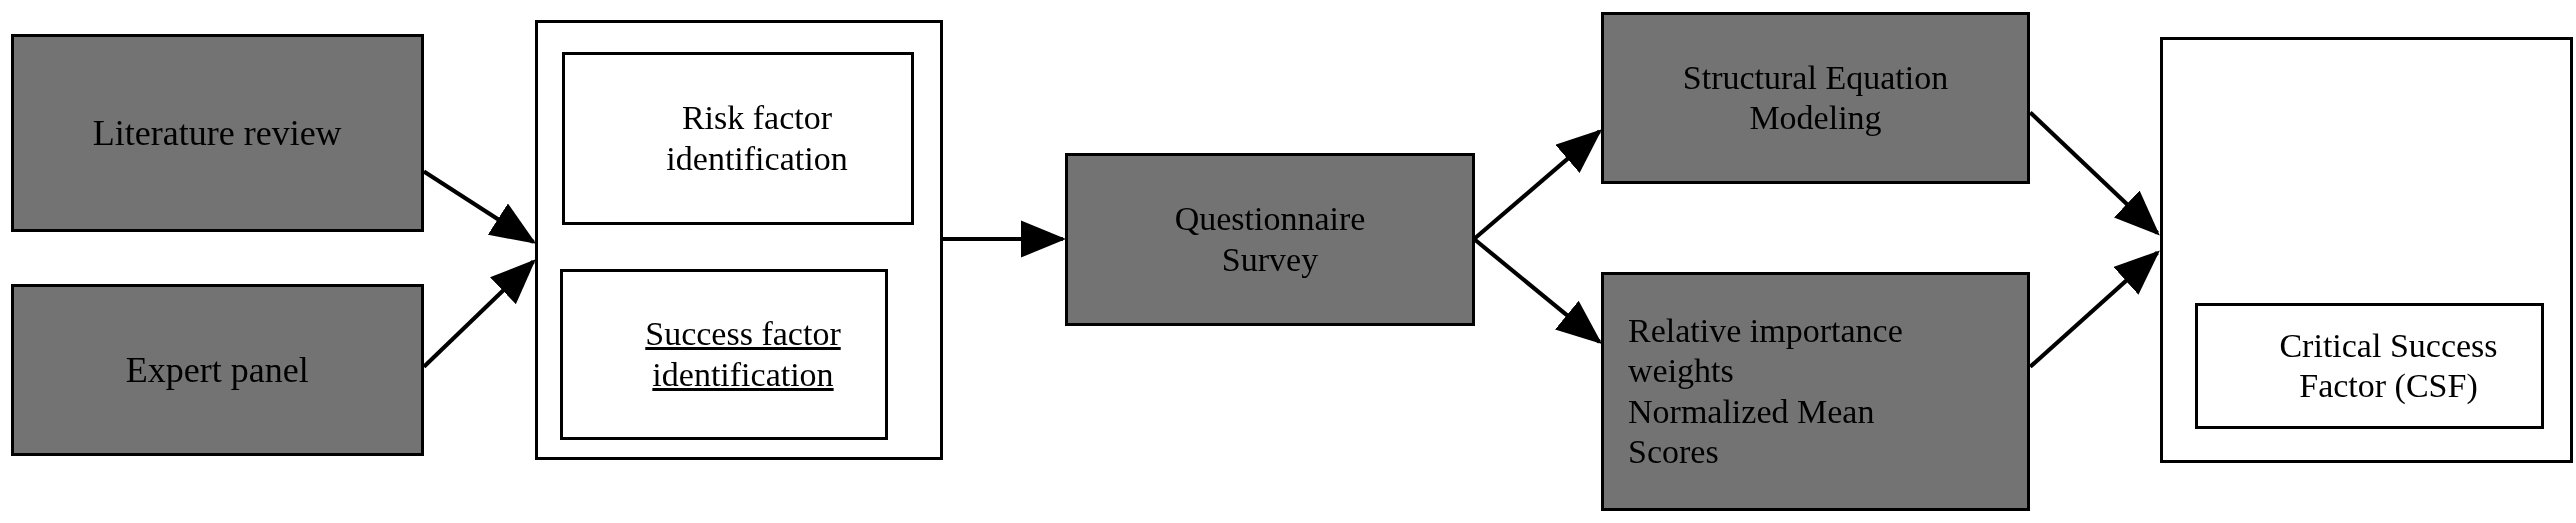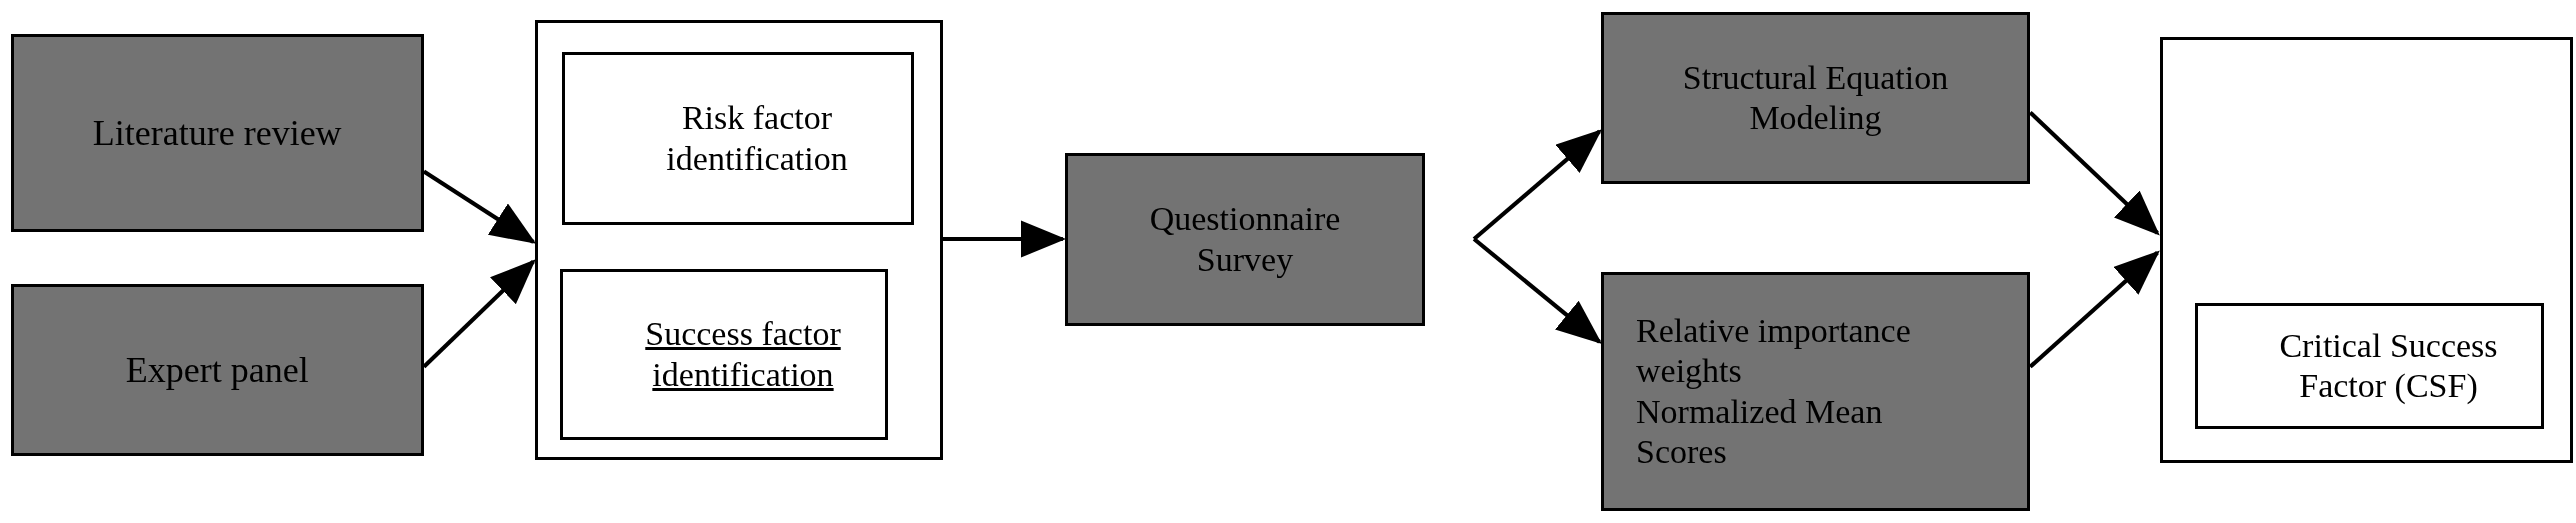--- a/index.html
+++ b/index.html
@@ -60,21 +60,21 @@
     white-space: pre-line;
   }
   .node-left-align,
   .node-left-align .label {
     text-align: left;
   }
   .node-left-align {
     justify-content: flex-start;
   }
   .node-left-align .label {
-    padding-left: 32px;
+    padding-left: 24px;
   }
   #arrows {
     position: absolute;
     left: 0;
     top: 0;
     width: 2576px;
     height: 523px;
     z-index: 5;
     pointer-events: none;
   }
@@ -99,21 +99,21 @@
   <div class="inner fs-58" style="left:562px; top:52px; width:352px; height:173px;">
     <span class="label">Risk factor
 identification</span>
   </div>
 
   <div class="inner fs-58" style="left:560px; top:269px; width:328px; height:171px;text-decoration:underline;">
     <span class="label">Success factor
 identification</span>
   </div>
 
-  <div class="node fs-58" style="left:1065px; top:153px; width:360px; height:173px;">
+  <div class="node fs-58" style="left:1065px; top:153px; width:410px; height:173px;">
     <span class="label">Questionnaire
 Survey</span>
   </div>
 
   <div class="node fs-58" style="left:1601px; top:12px; width:429px; height:172px;">
     <span class="label">Structural Equation
 Modeling</span>
   </div>
 
   <div class="node node-left-align fs-58" style="left:1601px; top:272px; width:429px; height:239px;">

